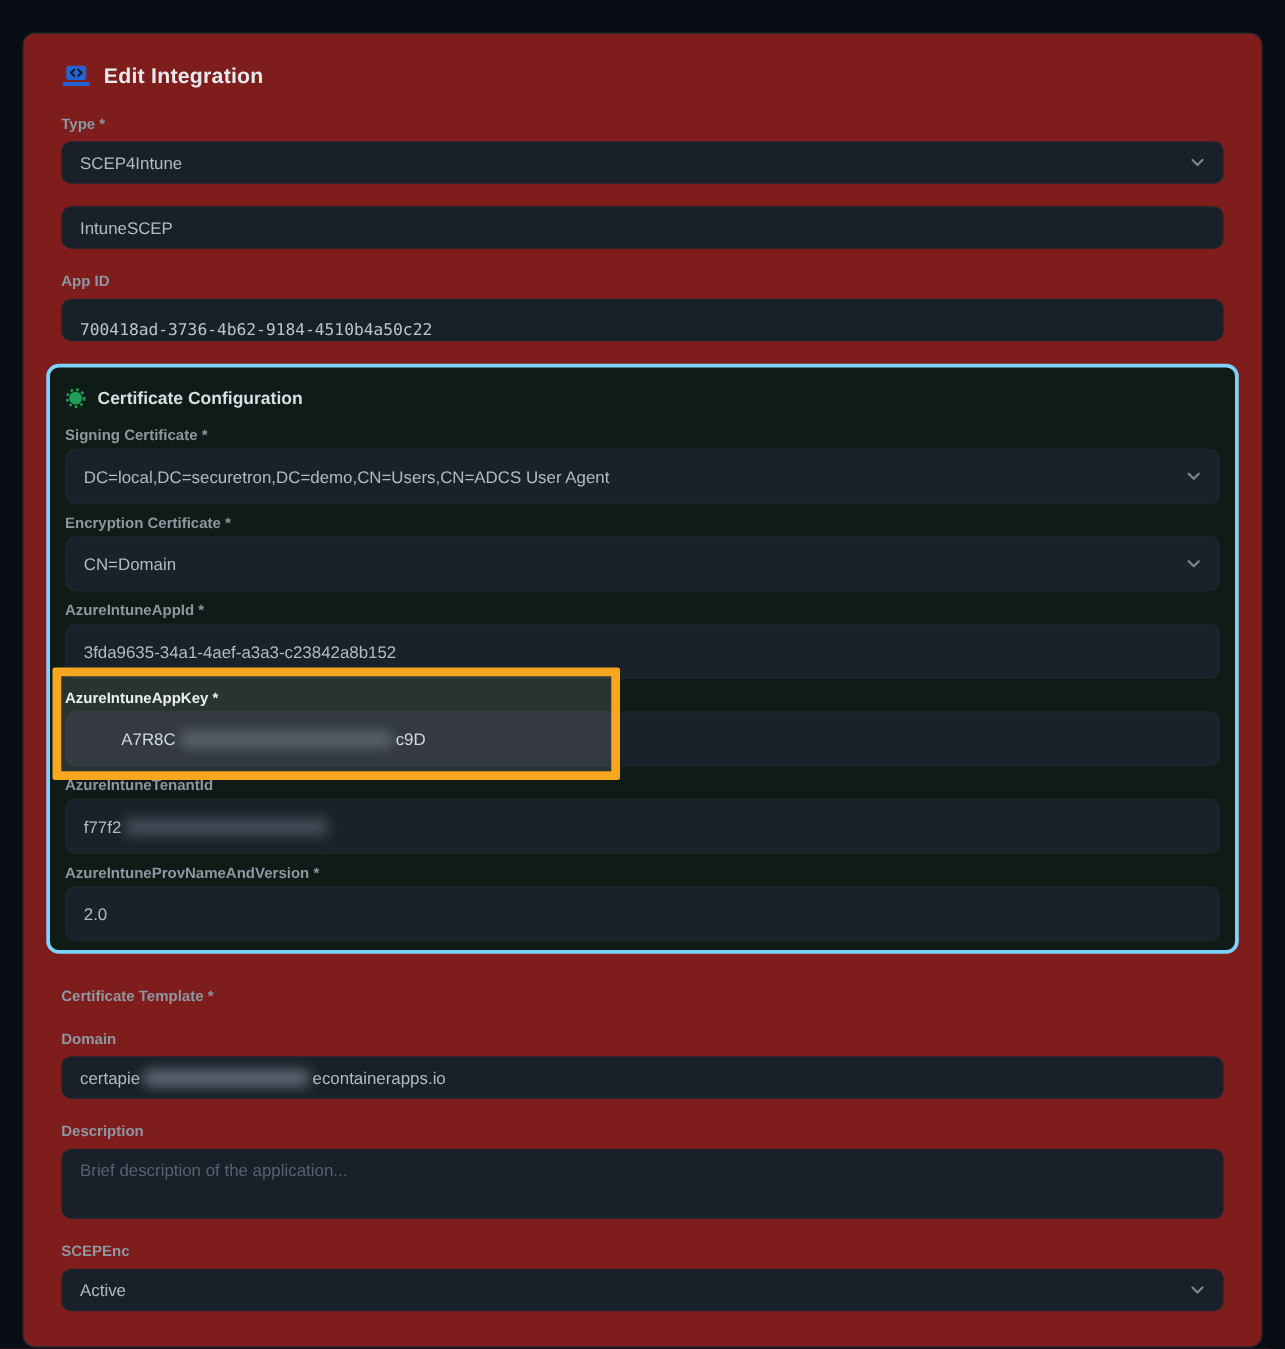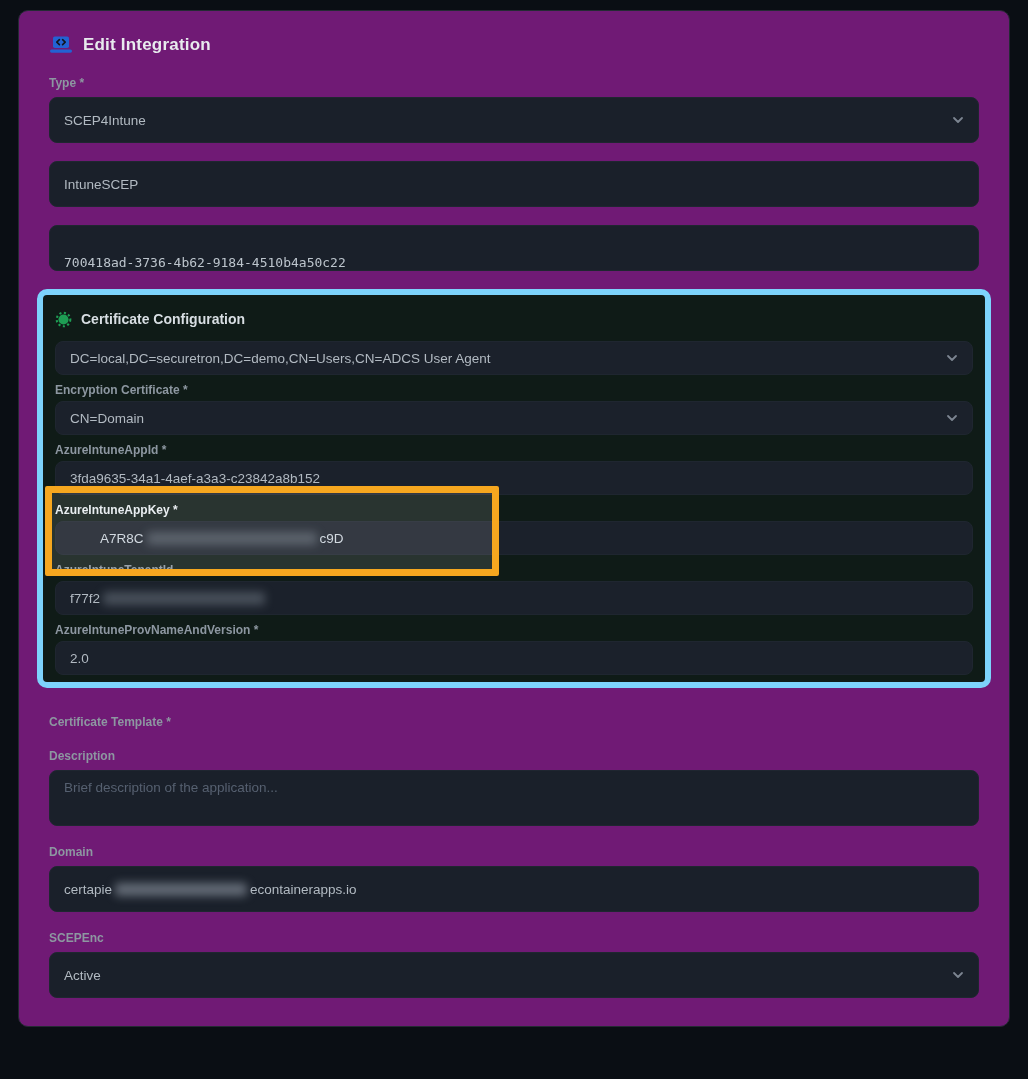--- a/index.html
+++ b/index.html
@@ -4,58 +4,58 @@
 <style>
   * { margin:0; padding:0; box-sizing:border-box; }
   html,body { width:1028px; height:1079px; overflow:hidden; }
   body {
     background:#0a0e14;
     font-family:"Liberation Sans","DejaVu Sans",sans-serif;
     color:#b9c1c9;
   }
   .card {
     position:relative;
-    margin:10px 18px 0 18px;
+    margin:26px 18px 0 18px;
     width:992px;
-    background:#701a75;
+    background:#7f1d1d;
     border:1px solid #242a33;
     border-radius:10px;
     padding:22px 30px 10px 30px;
   }
   .card-header { display:flex; align-items:center; gap:10px; height:24px; margin-bottom:18px; }
   .card-title { font-size:17px; font-weight:bold; color:#e8ebee; letter-spacing:.2px; }
   .icon { display:inline-flex; align-items:center; justify-content:center; }
 
   .fg { margin-bottom:18px; position:relative; }
   .fg label {
     display:block; font-size:12px; font-weight:bold; color:#8d97a1;
     margin-bottom:6px; line-height:16px;
   }
   .control {
-    width:100%; height:46px; background:#1a202a; border:1px solid #1f2630;
+    width:100%; height:34px; background:#1a202a; border:1px solid #1f2630;
     border-radius:8px; display:flex; align-items:center;
     padding:0 14px; font-size:13.5px; color:#b2bac2;
     white-space:nowrap; overflow:hidden;
   }
   .select { justify-content:space-between; cursor:pointer; }
   .select .chev { flex:0 0 auto; margin-left:8px; }
   .mono { font-family:"DejaVu Sans Mono","Liberation Mono",monospace; font-size:13px; color:#bcc4cc;align-items:flex-end; }
 
   .section {
     margin:4px -12px 26px -12px;
     background:#0f1b17;
-    border:6px solid #7dd3fc;
+    border:3px solid #7dd3fc;
     border-radius:10px;
     padding:14px 12px 0 12px;
   }
   .section-header { display:flex; align-items:center; gap:9px; height:20px; margin-bottom:12px; }
   .section-title { font-size:14px; font-weight:bold; color:#d8dee3; }
   .section .fg { margin-bottom:7px; }
   .section .fg label { margin-bottom:3px; }
-  .section .control { height:34px; background:#1b212b;align-items:center; }
+  .section .control { height:44px; background:#1b212b;align-items:center; }
 
   .composite { gap:0; }
   .blur-bar {
     display:inline-block; height:13px; border-radius:3px;
     background:rgba(160,172,186,.34); filter:blur(5px);
     margin:0 3px; vertical-align:middle; flex:0 0 auto;
   }
   .blur-bar.light { background:rgba(190,200,212,.45); }
 
   
@@ -103,37 +103,39 @@
     </div>
   </div>
 
   <div class="fg">
     <div class="control">
       <span>IntuneSCEP</span>
     </div>
   </div>
 
   <div class="fg">
+    <label>App ID</label>
     <div class="control mono">
       <span>700418ad-3736-4b62-9184-4510b4a50c22</span>
     </div>
   </div>
 
   <div class="section">
     <div class="section-header">
       <span class="icon">
         <svg width="17" height="17" viewBox="0 0 17 17">
           <circle cx="8.5" cy="8.5" r="5.1" fill="#1e9e54"></circle>
           <circle cx="8.5" cy="8.5" r="6.8" fill="none" stroke="#1e9e54" stroke-width="2.1" stroke-dasharray="2.1 2.5"></circle>
         </svg>
       </span>
       <span class="section-title">Certificate Configuration</span>
     </div>
 
     <div class="fg">
+      <label>Signing Certificate *</label>
       <div class="control select">
         <span>DC=local,DC=securetron,DC=demo,CN=Users,CN=ADCS User Agent</span>
         <span class="chev icon">
           <svg width="12" height="8" viewBox="0 0 12 8">
               <polyline points="2,2 6,6 10,2" fill="none" stroke="#7c8591" stroke-width="1.8" stroke-linecap="round" stroke-linejoin="round"></polyline>
             </svg>
         </span>
       </div>
     </div>
 
@@ -180,31 +182,31 @@
         <span>2.0</span>
       </div>
     </div>
   </div>
 
   <div class="fg">
     <label>Certificate Template *</label>
   </div>
 
   <div class="fg">
-    <label>Description</label>
-    <textarea class="control" placeholder="Brief description of the application..." style=""></textarea>
-  </div>
-
-  <div class="fg">
     <label>Domain</label>
     <div class="control composite">
       <span>certapie</span>
       <span class="blur-bar light" style="width:132px"></span>
       <span>econtainerapps.io</span>
     </div>
+  </div>
+
+  <div class="fg">
+    <label>Description</label>
+    <textarea class="control" placeholder="Brief description of the application..." style=""></textarea>
   </div>
 
   <div class="fg">
     <label>SCEPEnc</label>
     <div class="control select">
       <span>Active</span>
       <span class="chev icon">
         <svg width="12" height="8" viewBox="0 0 12 8">
             <polyline points="2,2 6,6 10,2" fill="none" stroke="#7c8591" stroke-width="1.8" stroke-linecap="round" stroke-linejoin="round"></polyline>
           </svg>

